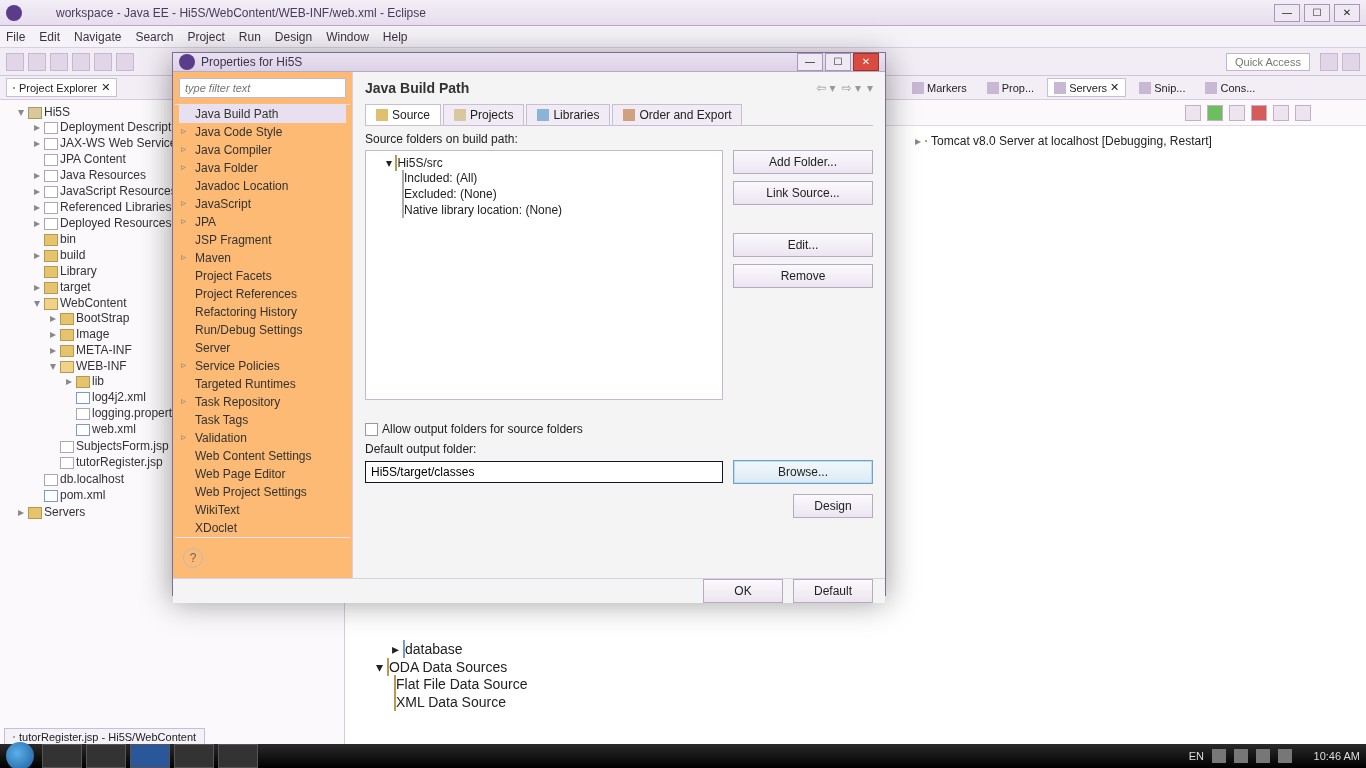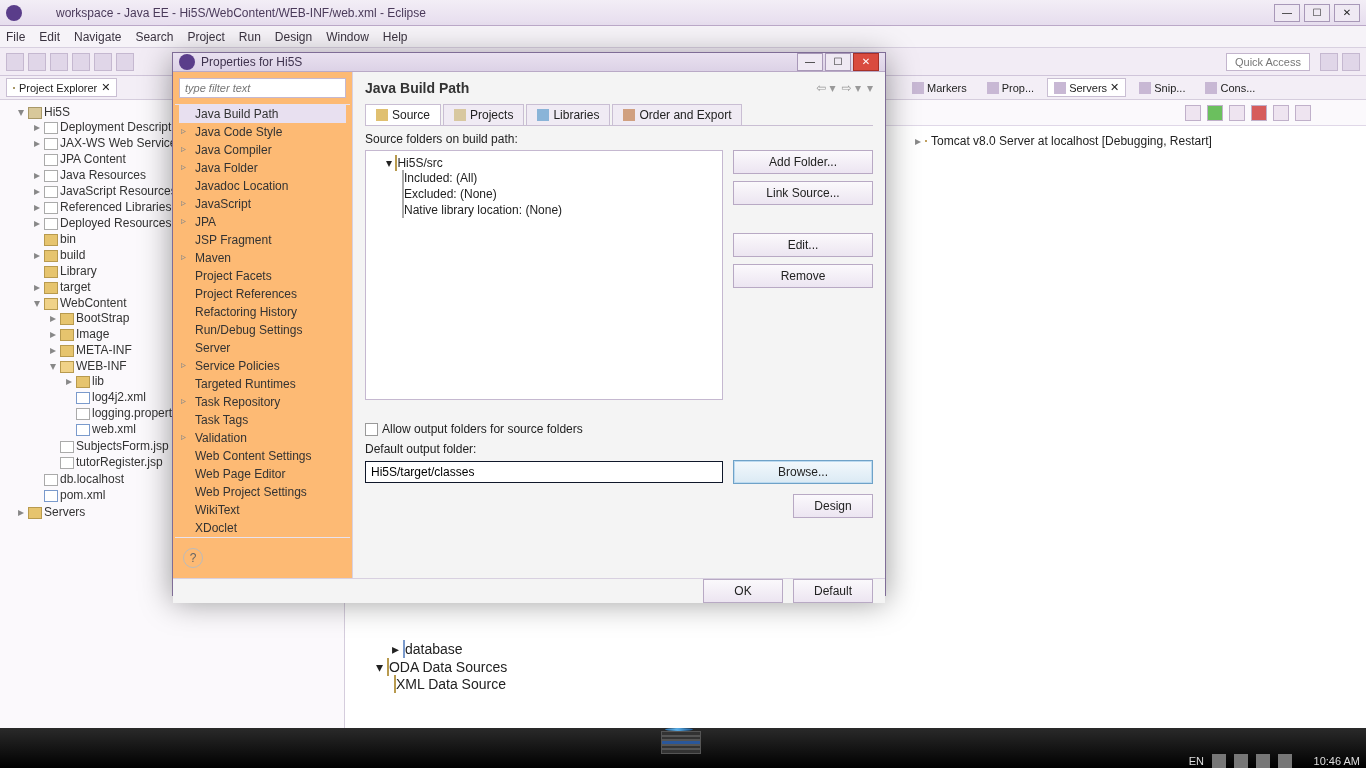--- a/index.html
+++ b/index.html
@@ -82,21 +82,21 @@
 .chk-row { margin-top:22px; display:flex; align-items:center; gap:4px; font-size:12px; }
 .chk { width:13px;height:13px;border:1px solid #999;background:#fff; }
 .def-lbl { margin-top:6px; font-size:12px; }
 .out-row { display:flex; gap:10px; margin-top:4px; align-items:center; }
 .out-row input { flex:1; border:1px solid #0f172a; padding:3px 5px; font-size:12px; }
 .browse-btn { width:140px; border:1px solid #6fa2c8; background:linear-gradient(#f2f8fc,#dbeaf4); padding:4px 0; text-align:center; font-size:12px; box-shadow:inset 0 0 0 1px #bcdaf0; }
 .apply-row { display:flex; justify-content:flex-end; margin-top:10px; }
 .dlg-footer { height:40px; border-top:1px solid #d8d0e0; display:flex; align-items:center; justify-content:flex-end; padding:0 12px; gap:10px; background:#f4f4f4; }
 .dlg-footer .btn { width:80px; }
 
-.taskbar { position:absolute; left:0; right:0; bottom:0; height:40px; background:linear-gradient(#2a2a2a,#000); display:flex; align-items:center; padding:0 6px; color:#ddd; font-size:11px;flex-direction:column; }
+.taskbar { position:absolute; left:0; right:0; bottom:0; height:24px; background:linear-gradient(#2a2a2a,#000); display:flex; align-items:center; padding:0 6px; color:#ddd; font-size:11px; }
 .start-orb { width:28px;height:28px;border-radius:50%; background:radial-gradient(circle at 40% 40%, #5bb0e8, #1a5a9a); margin-right:8px; }
 .task-item { width:40px;height:24px; background:#333; border:1px solid #555; margin-right:4px; }
 .tray { margin-left:auto; display:flex; align-items:center; gap:8px; }
 .tray .ic { width:14px;height:14px; background:#777; }
 .clock { min-width:60px; text-align:right; }
 </style>
 </head>
 <body>
 
 <div class="titlebar">
@@ -228,20 +228,21 @@
         <span>Tomcat v8.0 Server at localhost  [Debugging, Restart]</span>
       </div>
     </div>
   </div>
 
   <div class="middle-content">
     <ul class="dt-tree">
       <li style="padding-left:40px;"><span class="tw">▸</span> <span class="ic fil" style="background:#b8d0e8;border:1px solid #7a9acc;"></span> <span>database</span></li>
       <li style="padding-left:24px;"><span class="tw">▾</span> <span class="ic fldo"></span> <span>ODA Data Sources</span>
         <ul>
+          <li><span class="ic fld"></span> <span>Flat File Data Source</span></li>
           <li><span class="ic fld"></span> <span>XML Data Source</span></li>
         </ul>
       </li>
     </ul>
   </div>
 </div>
 
 <div class="bottom-tab">
   <span class="ic fil"></span>
   <span>tutorRegister.jsp - Hi5S/WebContent</span>

